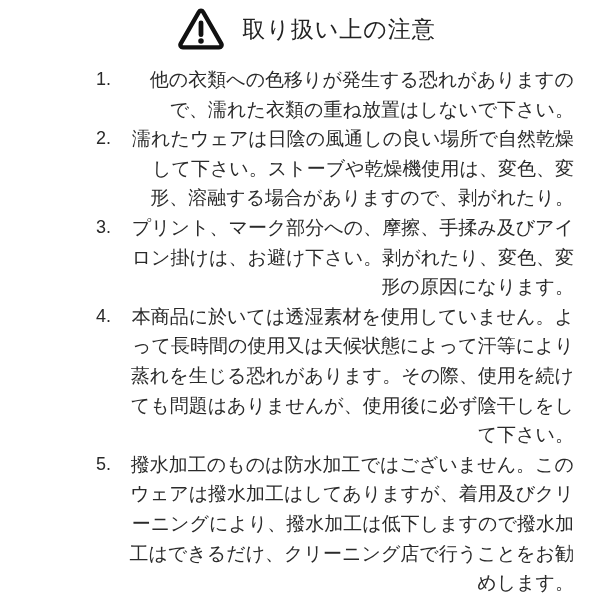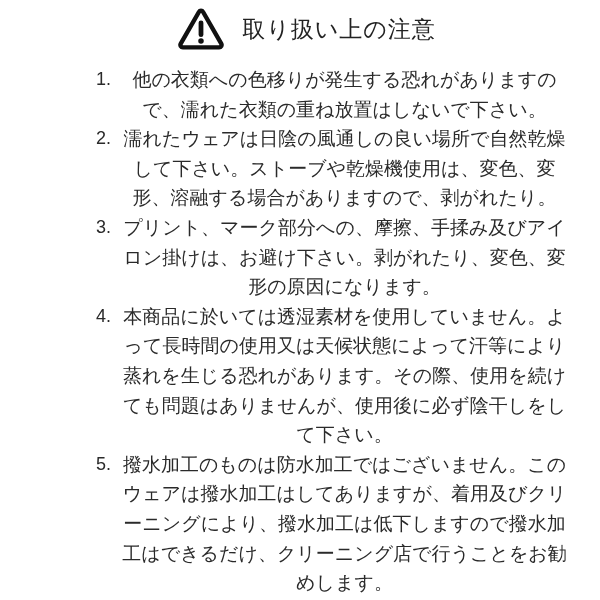--- a/index.html
+++ b/index.html
@@ -52,21 +52,21 @@
     align-items: flex-start;
   }
   .item-number {
     flex: 0 0 19px;
     width: 19px;
     text-align: left;
     font-size: 18px;
   }
   .item-text {
     flex: 1 1 auto;
-    text-align: center;
+    text-align: right;
     word-break: normal;
     overflow-wrap: break-word;
   }
 </style>
 </head>
 <body>
 
 <div class="page">
 
   <div class="header">

